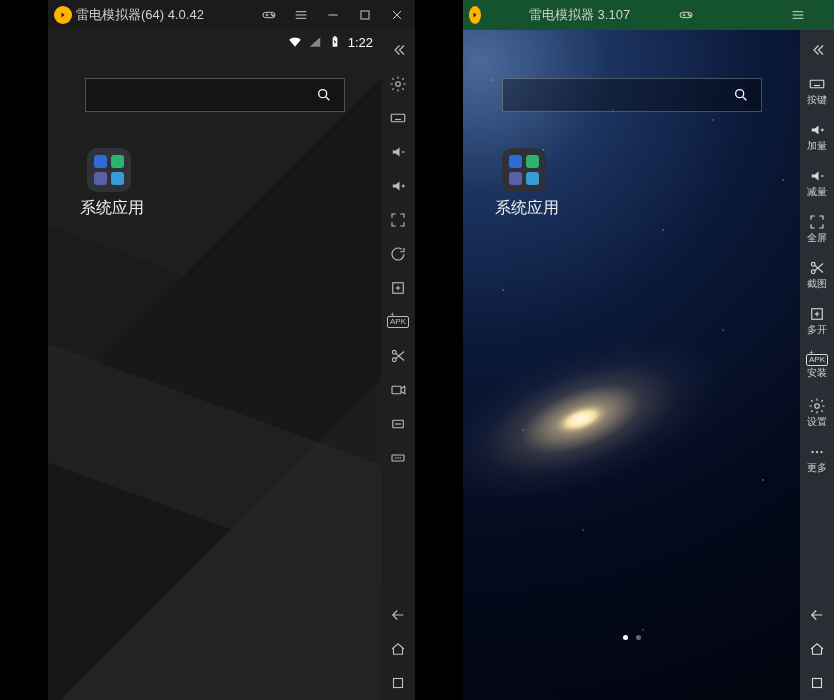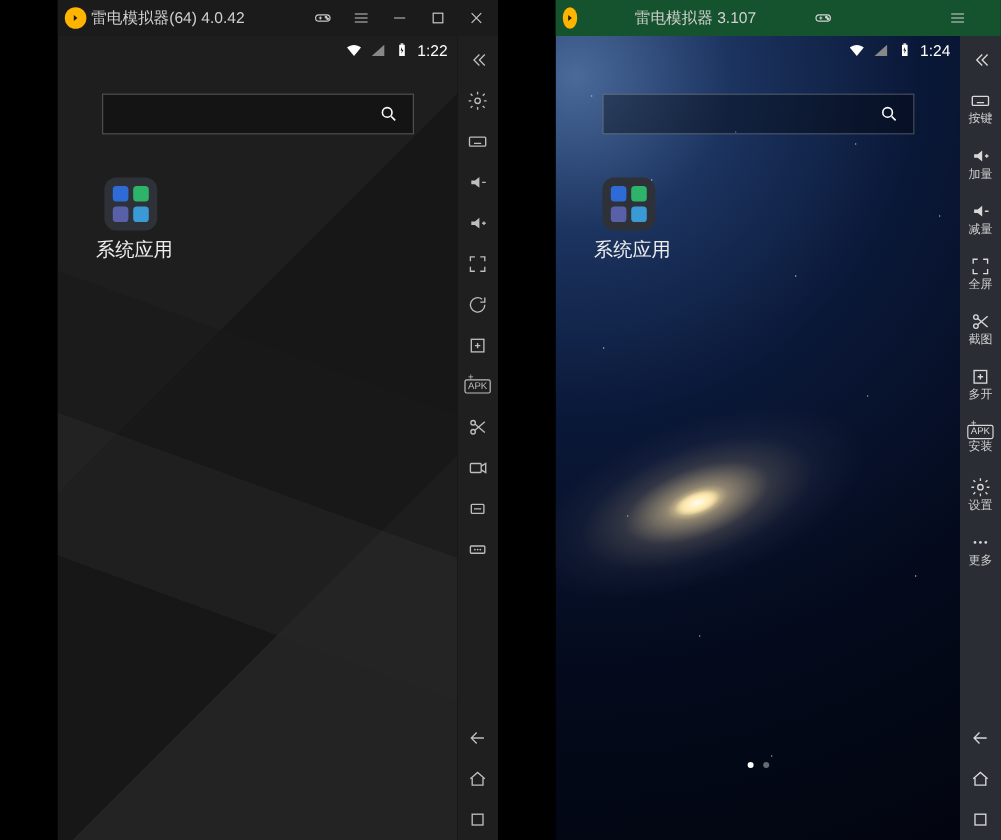--- a/index.html
+++ b/index.html
@@ -464,40 +464,20 @@
     </span>
   </div>
 
   <div class="body-area">
     <div class="screen">
       <div class="wall-right">
         <div class="stars"></div>
         <div class="galaxy"></div>
       </div>
 
-      <div class="statusbar">
-        <span class="status-icon">
-          <svg viewBox="0 0 24 24">
-              <path d="M2 8 L12 20 L22 8 C16 3 8 3 2 8 Z" fill="#fff"></path>
-            </svg>
-        </span>
-        <span class="status-icon">
-          <svg viewBox="0 0 24 24">
-              <path d="M3 20 L21 20 L21 4 Z" fill="#888"></path>
-            </svg>
-        </span>
-        <span class="status-icon">
-          <svg viewBox="0 0 24 24">
-              <rect x="8" y="4" width="8" height="16" fill="#fff"></rect>
-              <rect x="10" y="2" width="4" height="2" fill="#fff"></rect>
-              <path d="M12 7 L10 12 L12 12 L11 17 L14 11 L12 11 Z" fill="#000"></path>
-            </svg>
-        </span>
-        <span class="clock">1:24</span>
-      </div>
 
       <div class="searchbar">
         <svg viewBox="0 0 24 24">
             <circle cx="10" cy="10" r="6"></circle>
             <line x1="15" y1="15" x2="20" y2="20"></line>
           </svg>
       </div>
 
       <div class="appicon">
         <div class="appicon-box">

